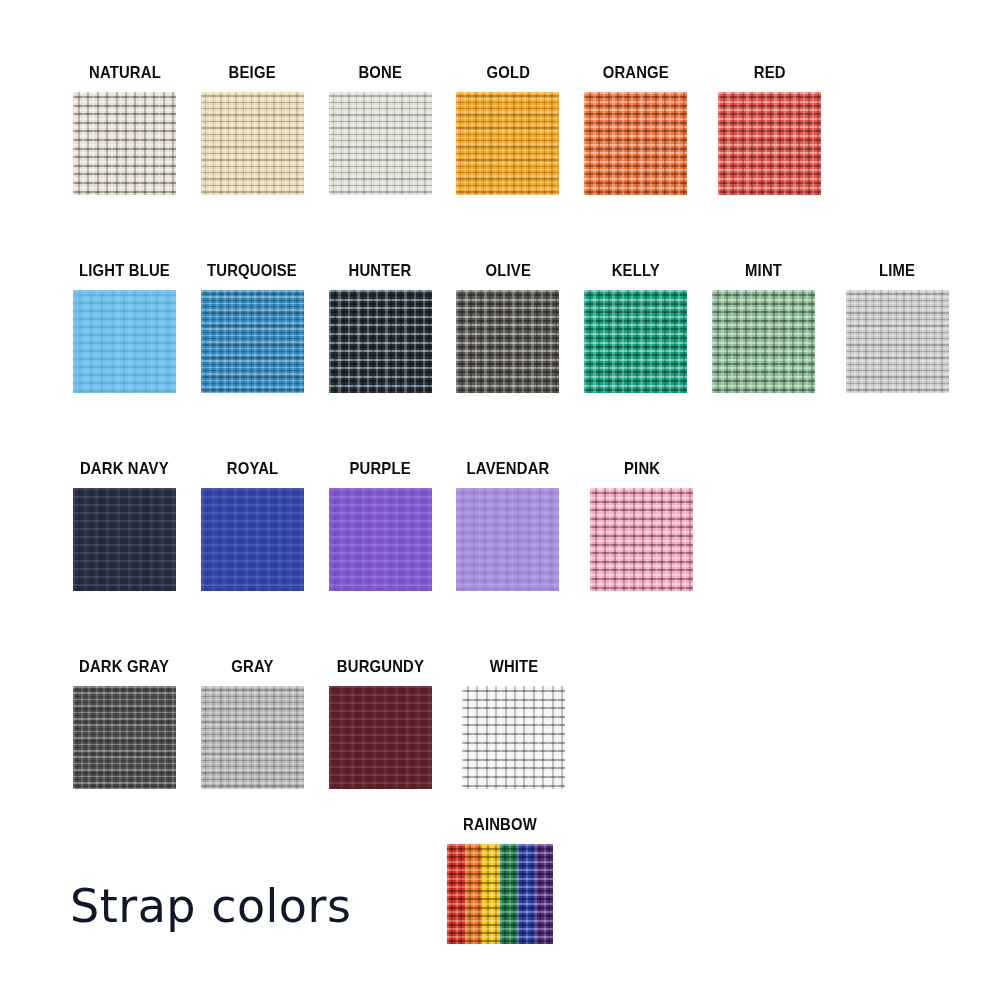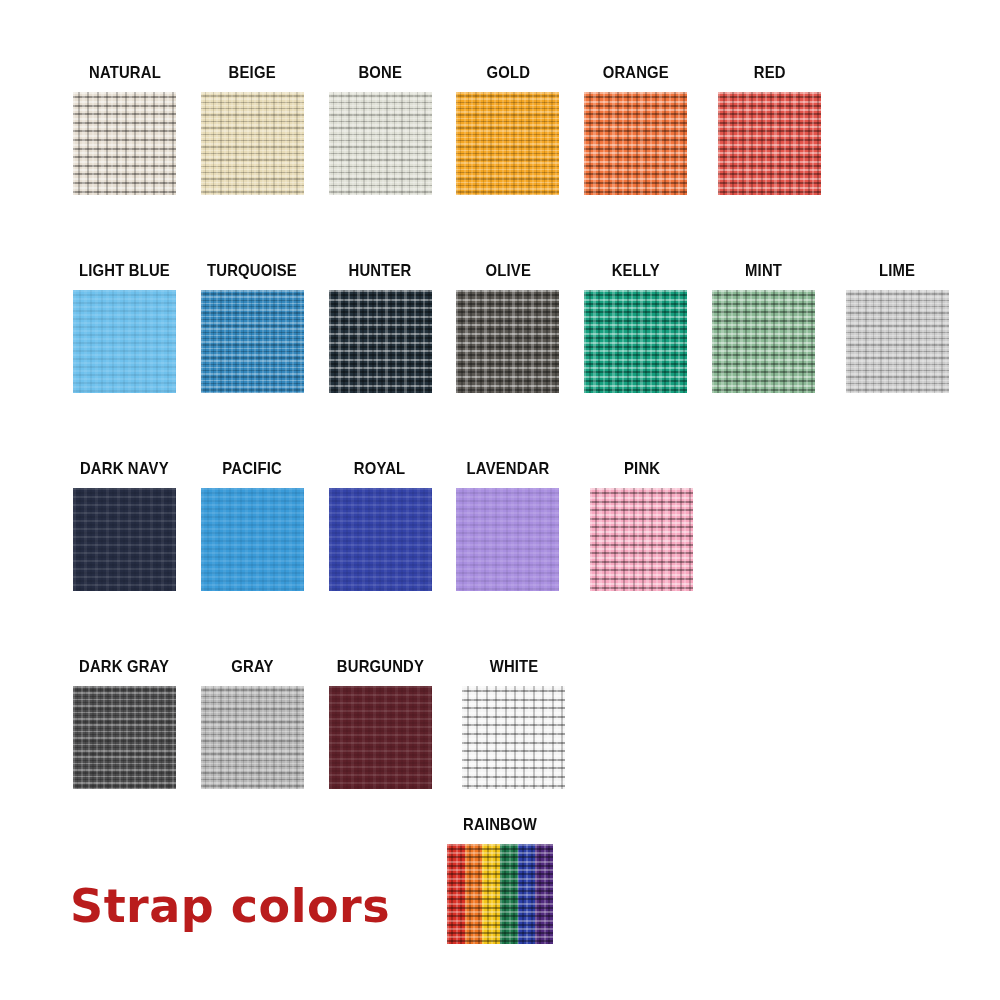--- a/index.html
+++ b/index.html
@@ -209,25 +209,25 @@
         rgba(0,0,0,0.00)       8.8px
       );
   }
 
   
   #page-title {
     position: absolute;
     left: 70px;
     top: 878px;
     font-family: "DejaVu Sans", sans-serif;
-    font-weight: 700;
+    font-weight: 400;
     font-size: 46px;
     line-height: 56px;
     letter-spacing: 0.5px;
-    color: #b91c1c;
+    color: #0f172a;
     white-space: nowrap;
   }
 </style>
 </head>
 <body>
 
 <div id="sheet">
 
   <div class="grid">
       <div class="row">
@@ -285,26 +285,26 @@
           <div class="label">LIME</div>
           <div class="swatch"></div>
         </div>
       </div>
       <div class="row">
         <div class="cell">
           <div class="label">DARK NAVY</div>
           <div class="swatch flat" style="background-color: rgb(37, 44, 66);"></div>
         </div>
         <div class="cell">
-          <div class="label">PACIFIC</div>
-          <div class="swatch flat" style="background-color: rgb(58, 155, 217);"></div>
-        </div>
-        <div class="cell">
           <div class="label">ROYAL</div>
           <div class="swatch flat" style="background-color: rgb(52, 67, 168);"></div>
+        </div>
+        <div class="cell">
+          <div class="label">PURPLE</div>
+          <div class="swatch flat" style="background-color: rgb(128, 89, 208);"></div>
         </div>
         <div class="cell">
           <div class="label">LAVENDAR</div>
           <div class="swatch flat" style="background-color: rgb(169, 143, 224);"></div>
         </div>
         <div class="cell">
           <div class="label">PINK</div>
           <div class="swatch coarse" style="background-color: rgb(247, 168, 192);"></div>
         </div>
       </div>

